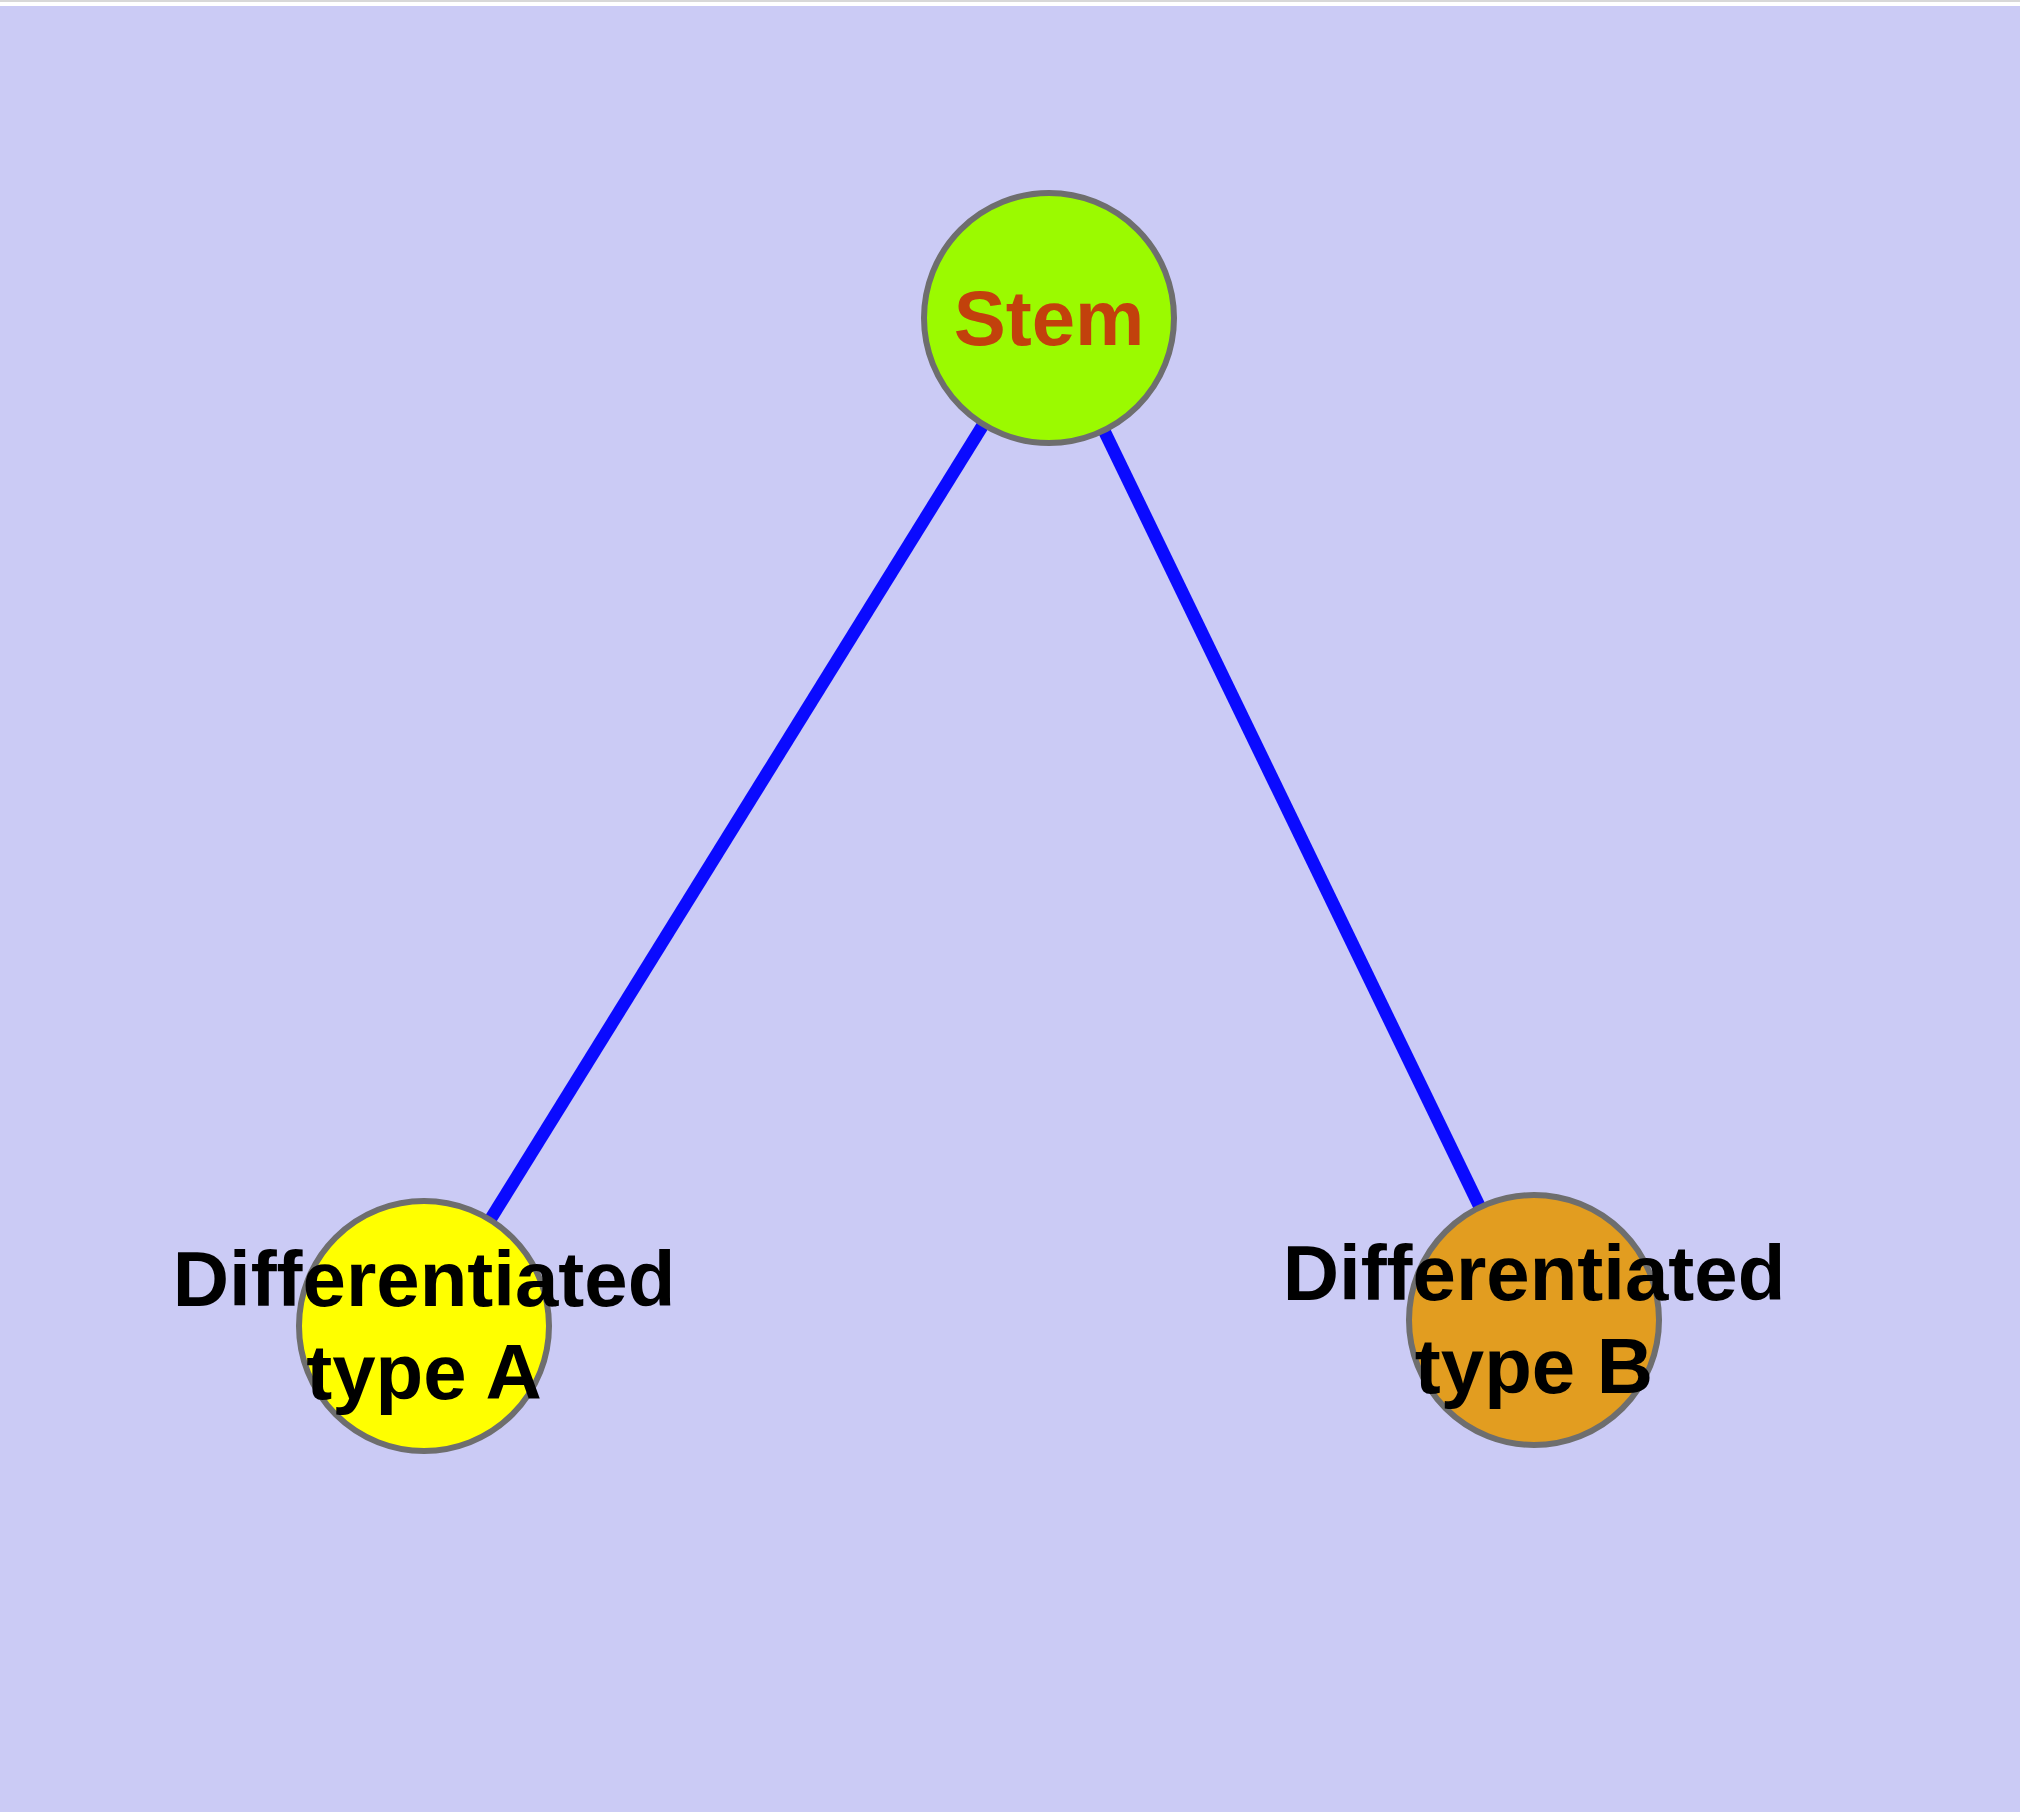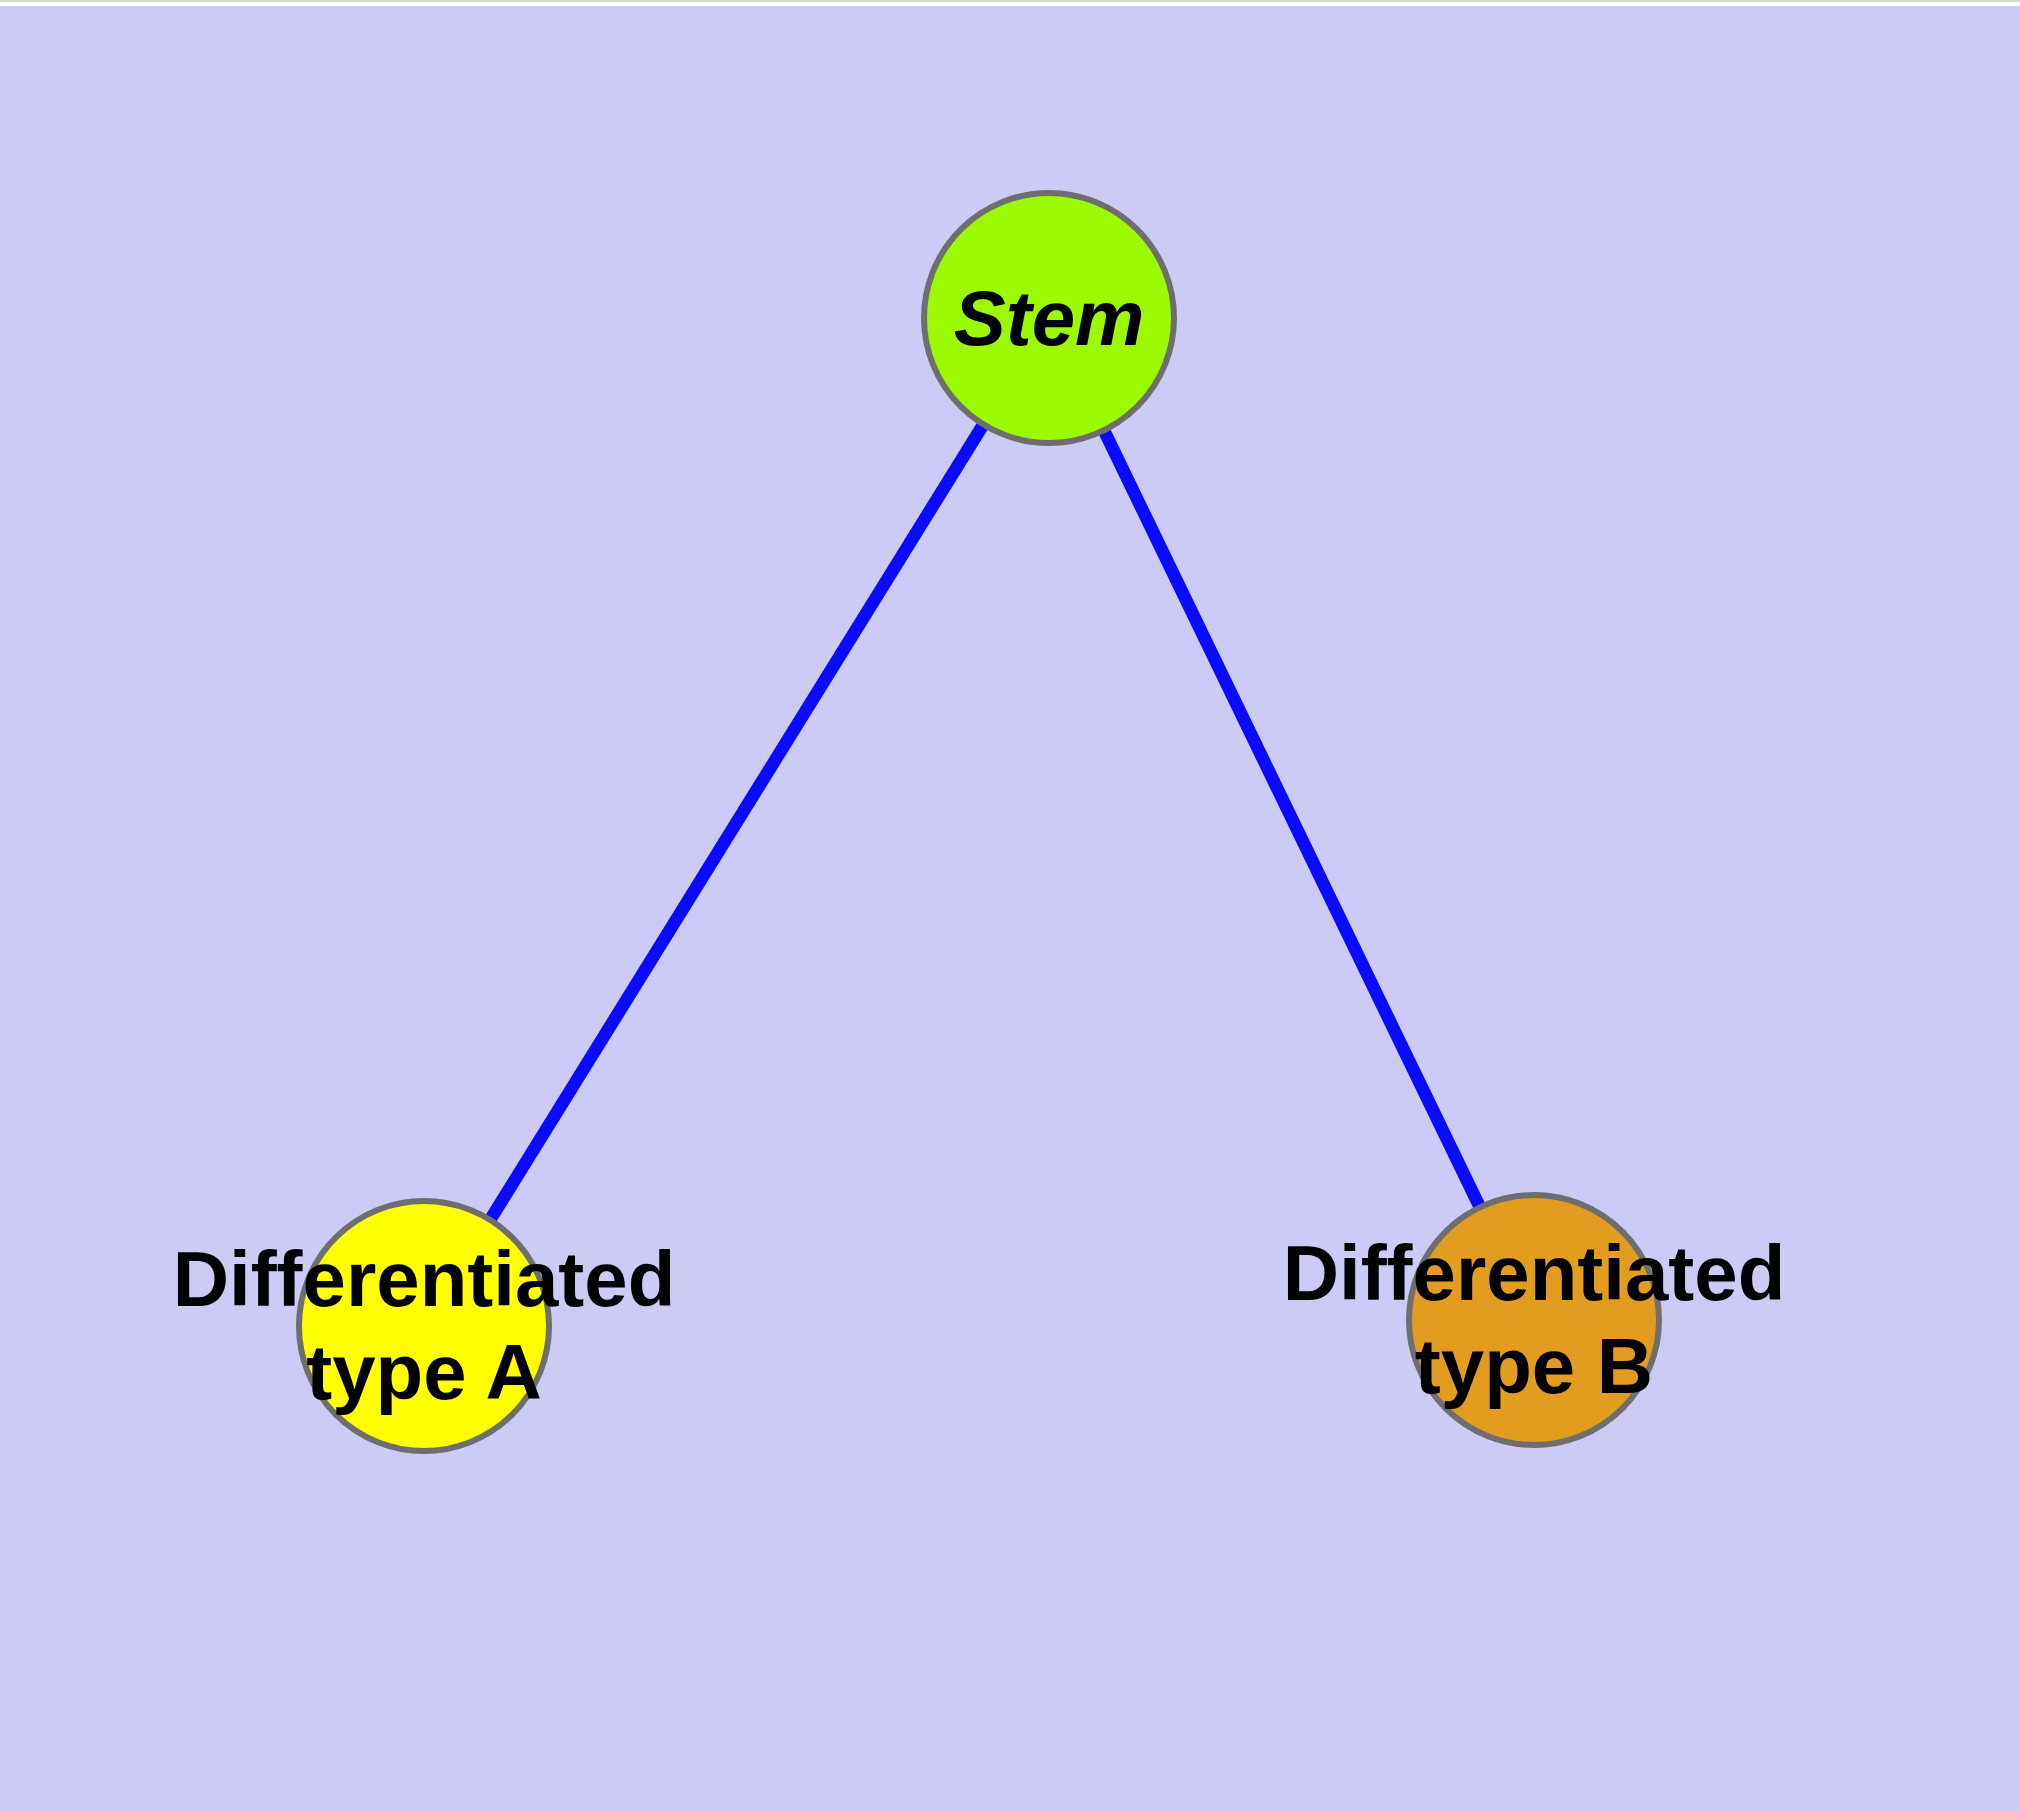--- a/index.html
+++ b/index.html
@@ -62,21 +62,21 @@
   <div class="top-hairline" style="background-color: rgb(216, 216, 216);"></div>
 
   <div class="canvas-bg" style="background-color: rgb(203, 203, 245);"></div>
 
   <svg class="edge-layer" viewBox="0 0 2384 2138">
     <line x1="1238" y1="375" x2="500" y2="1565" stroke-width="15" stroke="#0a0aff"></line>
     <line x1="1238" y1="375" x2="1810" y2="1557" stroke-width="15" stroke="#0a0aff"></line>
   </svg>
 
   <div class="node node-stem" style="background-color: rgb(155, 250, 0); border-color: rgb(110, 110, 110);">
-    <div class="node-label" style="color: #000000; font-style: italic;">Stem</div>
+    <div class="node-label" style="color: #c2410c;">Stem</div>
   </div>
 
   <div class="node node-type-a" style="background-color: rgb(255, 255, 0); border-color: rgb(110, 110, 110);">
     <div class="node-label" style="color: rgb(0, 0, 0);">Differentiated
 type A</div>
   </div>
 
   <div class="node node-type-b" style="background-color: rgb(226, 157, 32); border-color: rgb(110, 110, 110);">
     <div class="node-label" style="color: rgb(0, 0, 0);">Differentiated
 type B</div>

